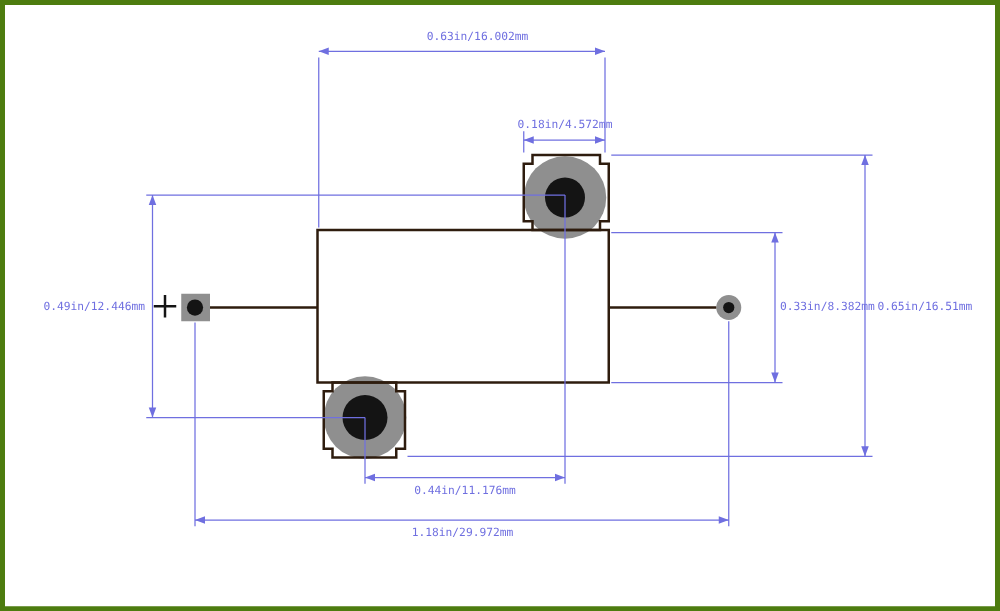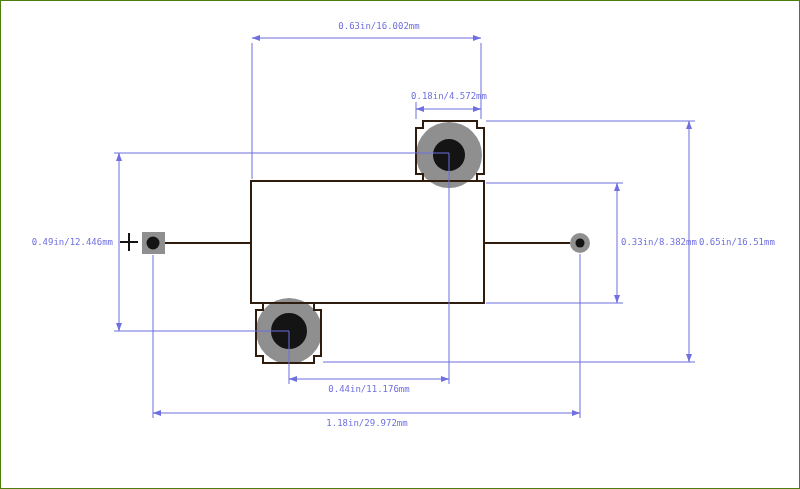--- a/index.html
+++ b/index.html
@@ -6,21 +6,21 @@
     margin: 0;
     padding: 0;
     background: #ffffff;
     font-family: "DejaVu Sans Mono", monospace;
   }
   .canvas {
     position: relative;
     width: 800px;
     height: 489px;
     background: var(--bg, #ffffff);
-    border: 1px solid #4d7c0f;
+    border: 4px solid #4d7c0f;
     box-sizing: border-box;
     overflow: hidden;
   }
   svg { display: block; }
   .dim {
     stroke: var(--dim-color, #6f6fe0);
     stroke-width: 1;
     fill: none;
   }
   .dim-arrow {

